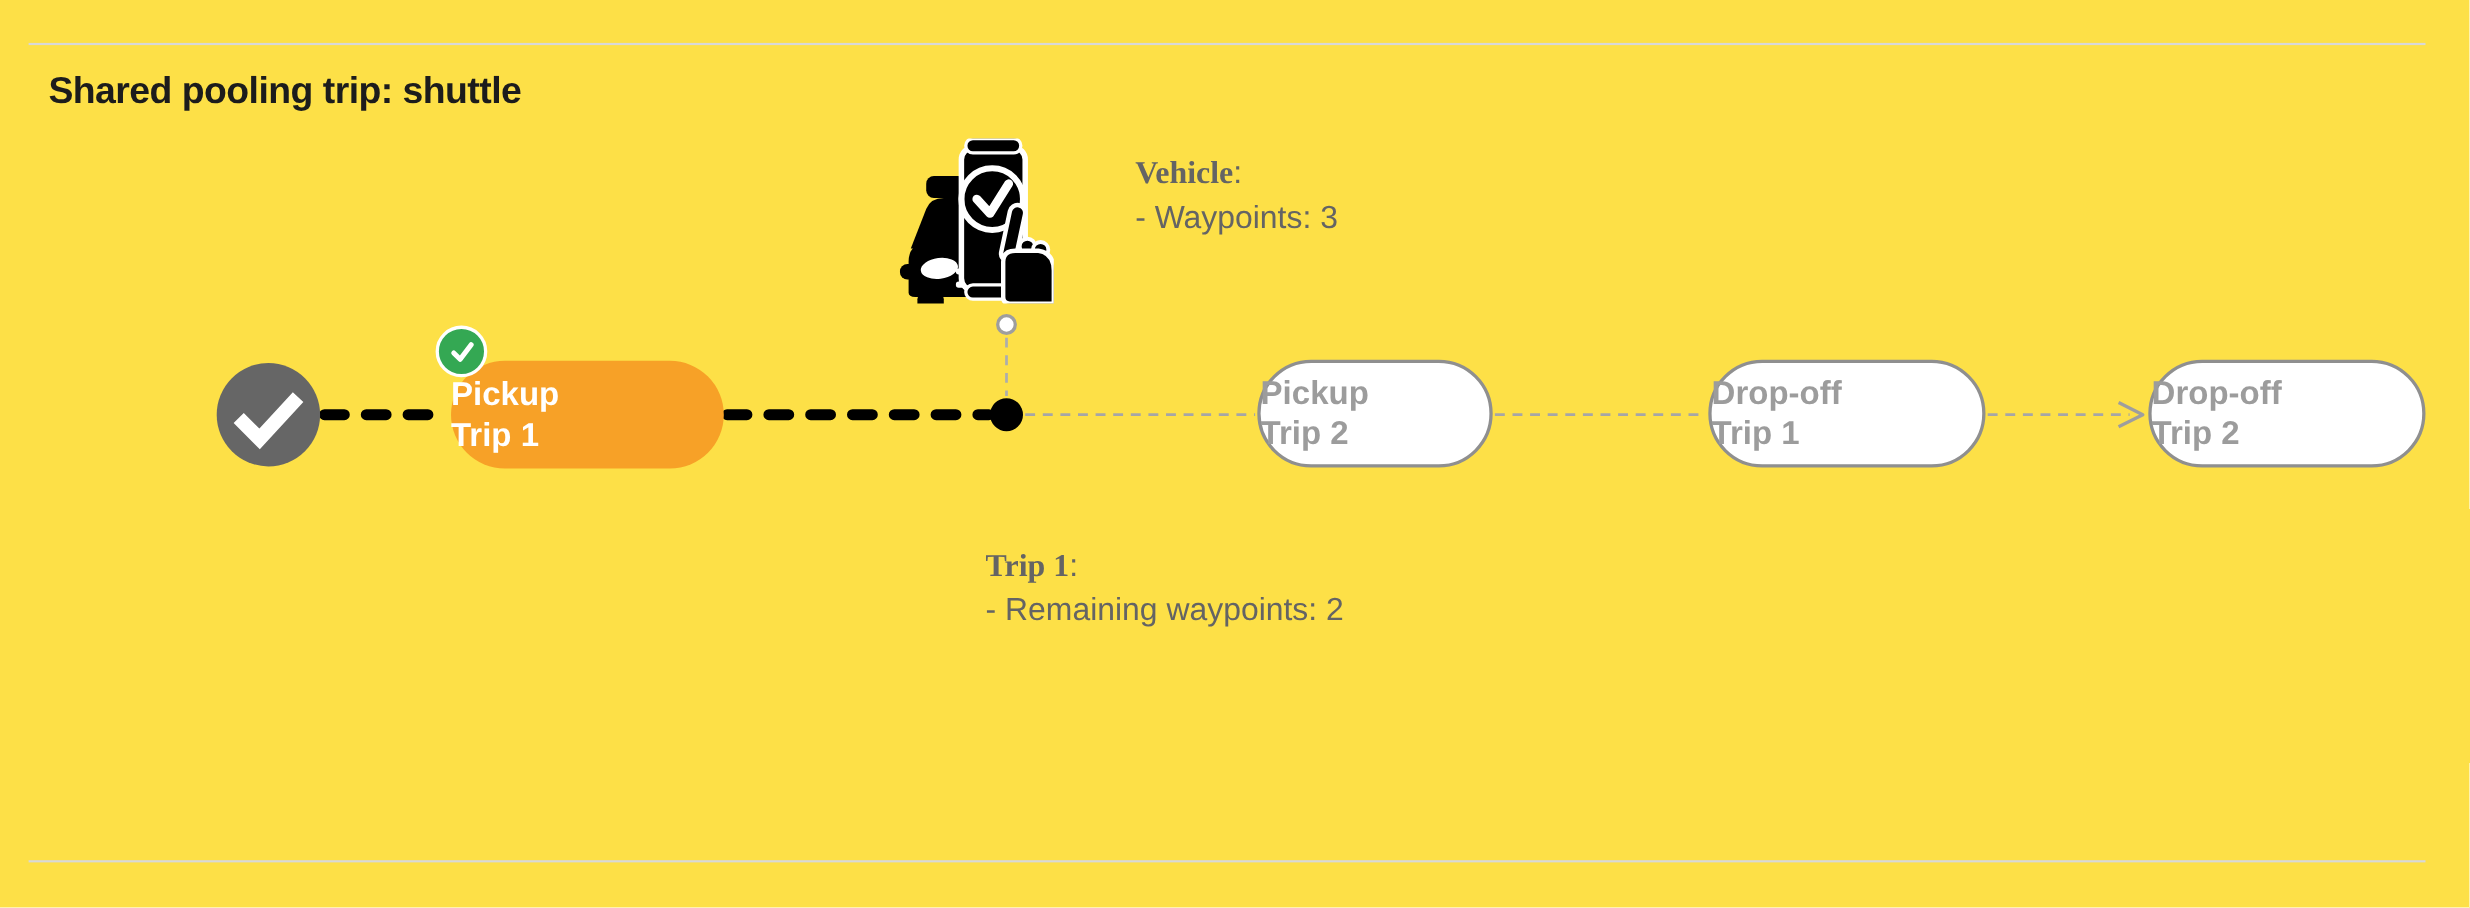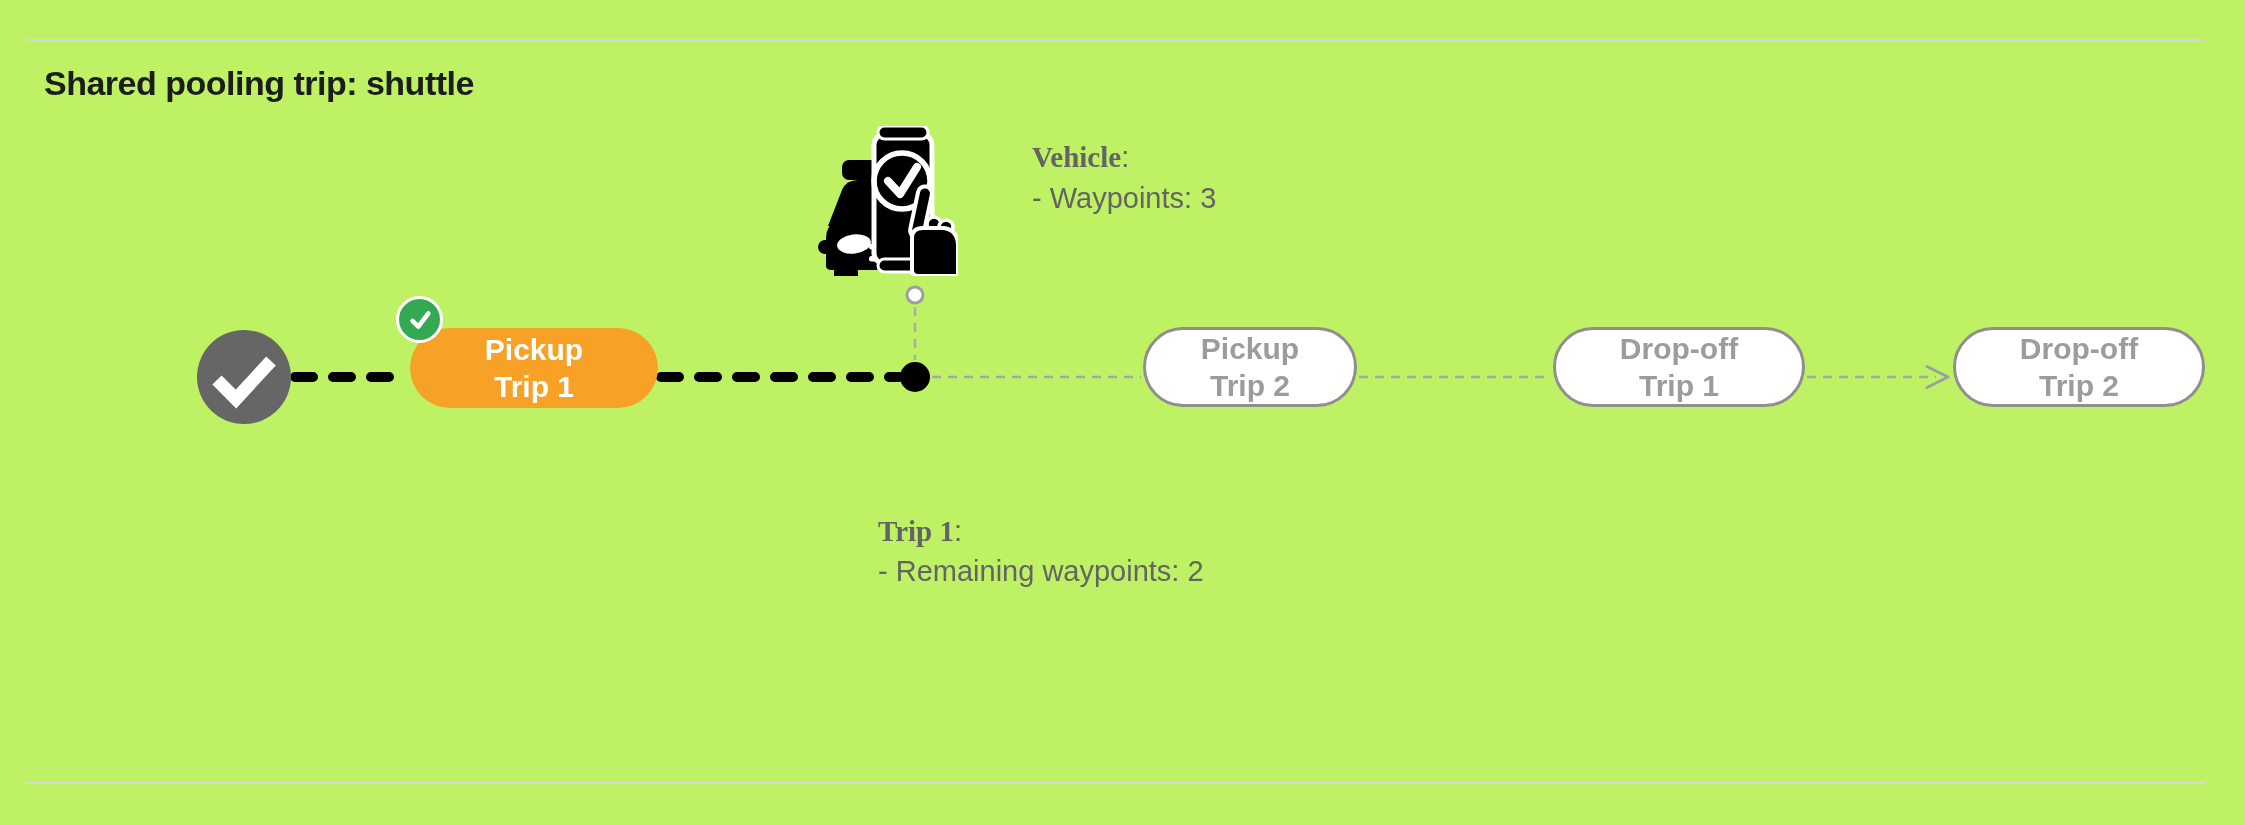--- a/index.html
+++ b/index.html
@@ -2,21 +2,21 @@
 <html style="--accent-orange: #F7A127; --accent-green: #34A853; --node-gray: #666666; --pill-border-gray: #8F8F8F; --pill-text-gray: #9C9C9C; --label-gray: #757575; --info-gray: #646464; --connector-black: #000000; --connector-gray: #A6A6A6; --divider-gray: #D8D8D8;"><head>
 <meta charset="utf-8">
 <style>
   * { margin: 0; padding: 0; box-sizing: border-box; }
   html, body { background: #ffffff; }
   body { font-family: "Liberation Sans", sans-serif; }
   .canvas {
     position: relative;
     width: 2245px;
     height: 825px;
-    background: #bef264;
+    background: #fde047;
     overflow: hidden;
   }
   .rule {
     position: absolute;
     left: 26px;
     width: 2179px;
     height: 2px;
     background: var(--divider-gray, #D8D8D8);
   }
   .rule.top { top: 39px; }
@@ -72,25 +72,25 @@
     position: absolute;
     left: 115px; top: 447px;
     width: 240px;
     text-align: center;
     font-size: 28px;
     line-height: 33px;
     color: var(--label-gray, #757575);
   }
   .pill {
     position: absolute;
-    height: 80px;
+    height: 98px;
     border-radius: 49px;
     display: flex;
     flex-direction: column;
-    align-items: center;
+    align-items: flex-start;
     justify-content: center;
     font-size: 30px;
     font-weight: bold;
     line-height: 37px;
     text-align: center;
   }
   .pill.active {
     left: 410px; top: 328px; width: 248px;
     background: var(--accent-orange, #F7A127);
     color: #ffffff;
@@ -117,21 +117,21 @@
     position: absolute;
     left: 818px; top: 126px;
     width: 140px; height: 150px;
   }
   .info-block {
     position: absolute;
     color: var(--info-gray, #646464);
     font-size: 29px;
   }
   .vehicle-info { left: 1032px; top: 137px; line-height: 41px; }
-  .trip-info { left: 878px; top: 496px; line-height: 39.5px; margin-top: 16px; }
+  .trip-info { left: 896px; top: 496px; line-height: 39.5px; }
   .info-line { white-space: pre; }
   .info-label { font-weight: bold; font-family: Liberation Serif, serif; }
 </style>
 </head>
 <body>
 
 <div class="canvas">
 
   <div class="rule top"></div>
 

